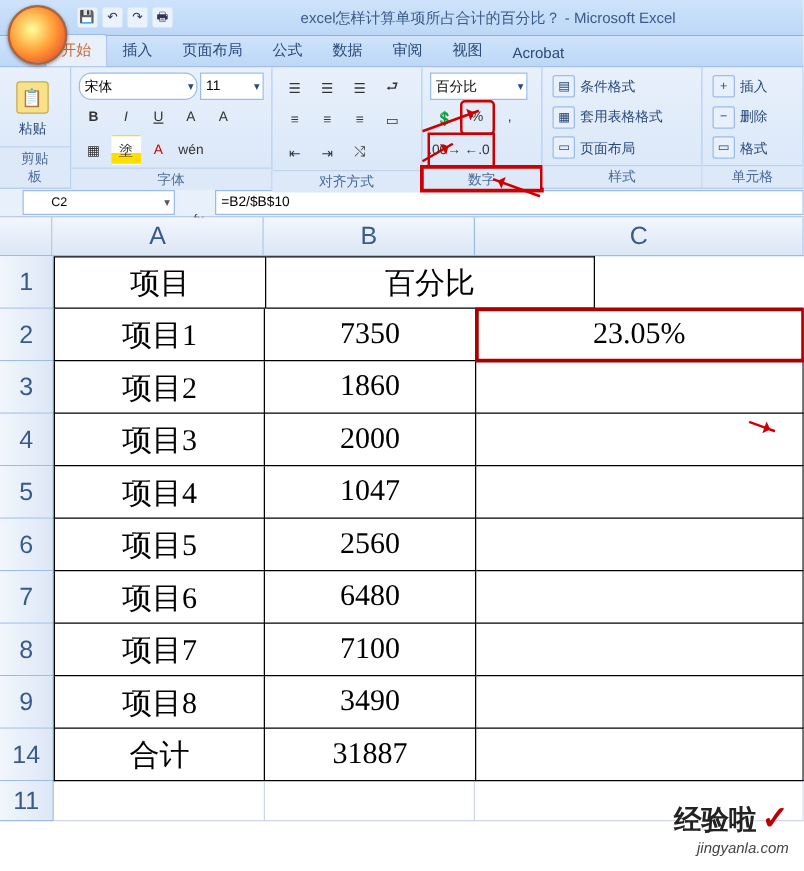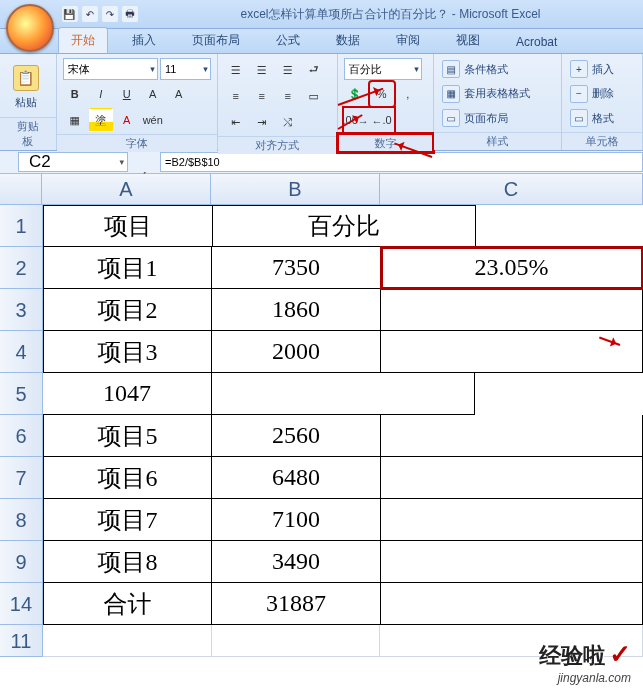--- a/index.html
+++ b/index.html
@@ -43,25 +43,24 @@
   .titletext {
     flex: 1;
     text-align: center;
     color: #3a5a8a;
     font-size: 12px;
   }
   
   .tabs {
     background: linear-gradient(#cfe3fb, #bcd7f6);
     display: flex;
-    padding-left: 58px;
+    padding-left: 36px;
     height: 24px;
     align-items: flex-end;
     border-bottom: 1px solid #8faee0;
-    gap: 12px;
   }
   .tab {
     padding: 4px 12px;
     color: #2a4a7a;
     cursor: pointer;
     font-size: 12px;
   }
   .tab.active {
     background: #e8f0fb;
     border: 1px solid #9cbce8;
@@ -119,21 +118,21 @@
   
   .number-label-box {
     outline: 3px solid #c00;
     outline-offset: -1px;
   }
   
   .fbar {
     display:flex; height:22px; border-bottom:1px solid #a8c0e0; background:#e8f0fb;
     align-items:center;
   }
-  .namebox { width: 98px; border:1px solid #9cbce8; background:#fff; height:18px; margin:0 6px 0 18px; display:flex; align-items:center; padding-left:10px; font-size:17px; position:relative;}
+  .namebox { width: 98px; border:1px solid #9cbce8; background:#fff; height:18px; margin:0 6px 0 18px; display:flex; align-items:center; padding-left:22px; font-size:10px; position:relative;}
   .namebox::after{content:"▾"; position:absolute; right:3px; font-size:9px; color:#555;}
   .fxbtns { display:flex; gap:2px; margin: 0 4px; }
   .fxbtns span { width:18px; height:18px; display:flex;align-items:center;justify-content:center; color:#555; font-size:11px;}
   .formula-input {
     flex:1; border:1px solid #9cbce8; background:#fff; height:18px; display:flex; align-items:center;
     padding-left:4px; font-size:11px;
   }
   
   .sheet { display:flex; }
   .corner { width:42px; height:30px; background: linear-gradient(#f2f6fc,#dce7f6); border-right:1px solid #9cbce8; border-bottom:1px solid #9cbce8;}
@@ -219,21 +218,21 @@
   <div class="group">
     <div class="btn-big">
       <div class="ico">📋</div>
       <div>粘贴</div>
     </div>
     <div class="group-label">剪贴板</div>
   </div>
 
   <div class="group" style="width:148px;">
     <div class="rowbtns">
-      <div class="select-box" style="width:78px;">宋体</div>
+      <div class="select-box" style="width:78px;border-radius:10px;">宋体</div>
       <div class="select-box" style="width:32px;">11</div>
     </div>
     <div class="rowbtns">
       <span class="minibtn" style="font-weight:bold;">B</span>
       <span class="minibtn" style="font-style:italic;">I</span>
       <span class="minibtn" style="text-decoration:underline;">U</span>
       <span class="minibtn">A</span>
       <span class="minibtn">A</span>
     </div>
     <div class="rowbtns">
@@ -351,20 +350,21 @@
     <div class="cell cellC"></div>
   </div>
   <div class="datarow">
     <div class="rowhead">4</div>
     <div class="cell cellA leftcell">项目3</div>
     <div class="cell cellB">2000</div>
     <div class="cell cellC"></div>
   </div>
   <div class="datarow">
     <div class="rowhead">5</div>
+    <div class="cell cellA leftcell">项目4</div>
     <div class="cell cellB">1047</div>
     <div class="cell cellC"></div>
   </div>
   <div class="datarow">
     <div class="rowhead">6</div>
     <div class="cell cellA leftcell">项目5</div>
     <div class="cell cellB">2560</div>
     <div class="cell cellC"></div>
   </div>
   <div class="datarow">

